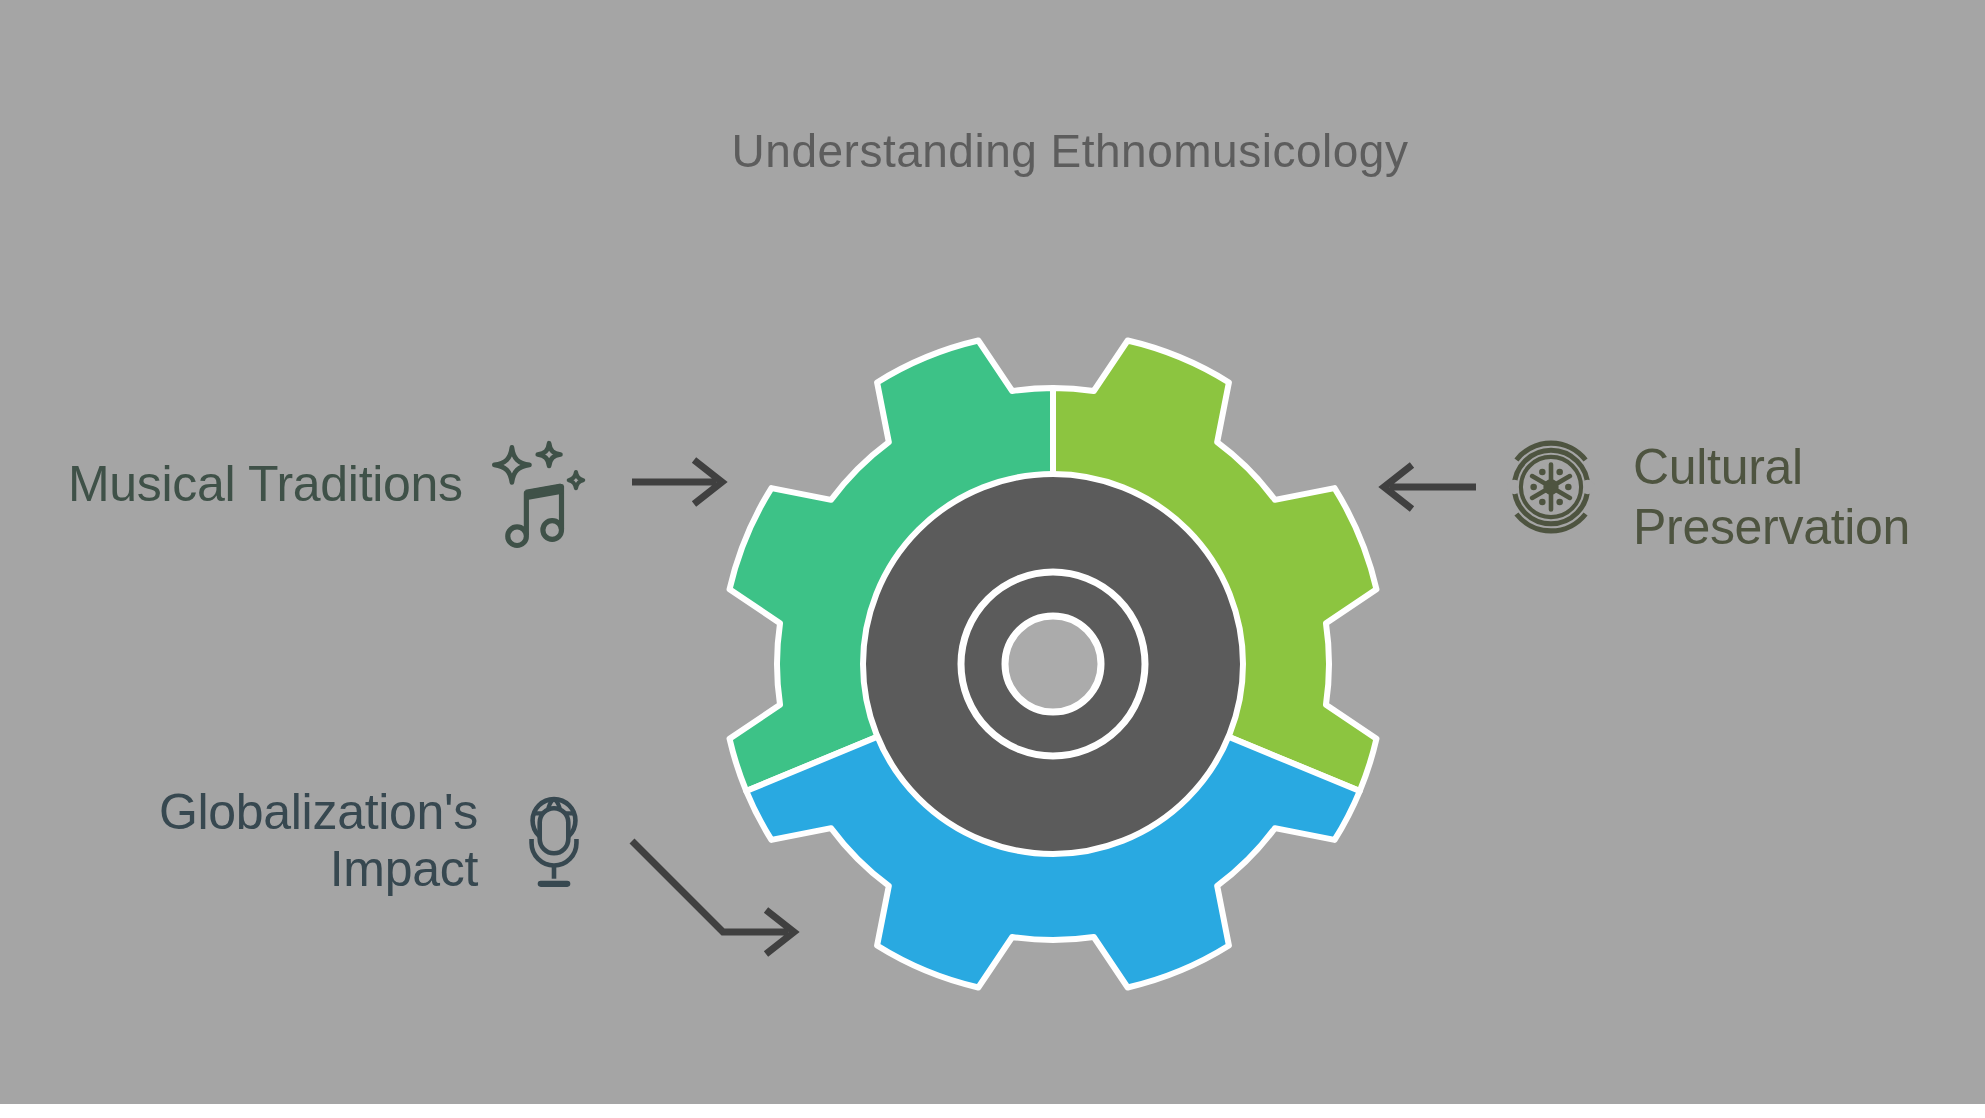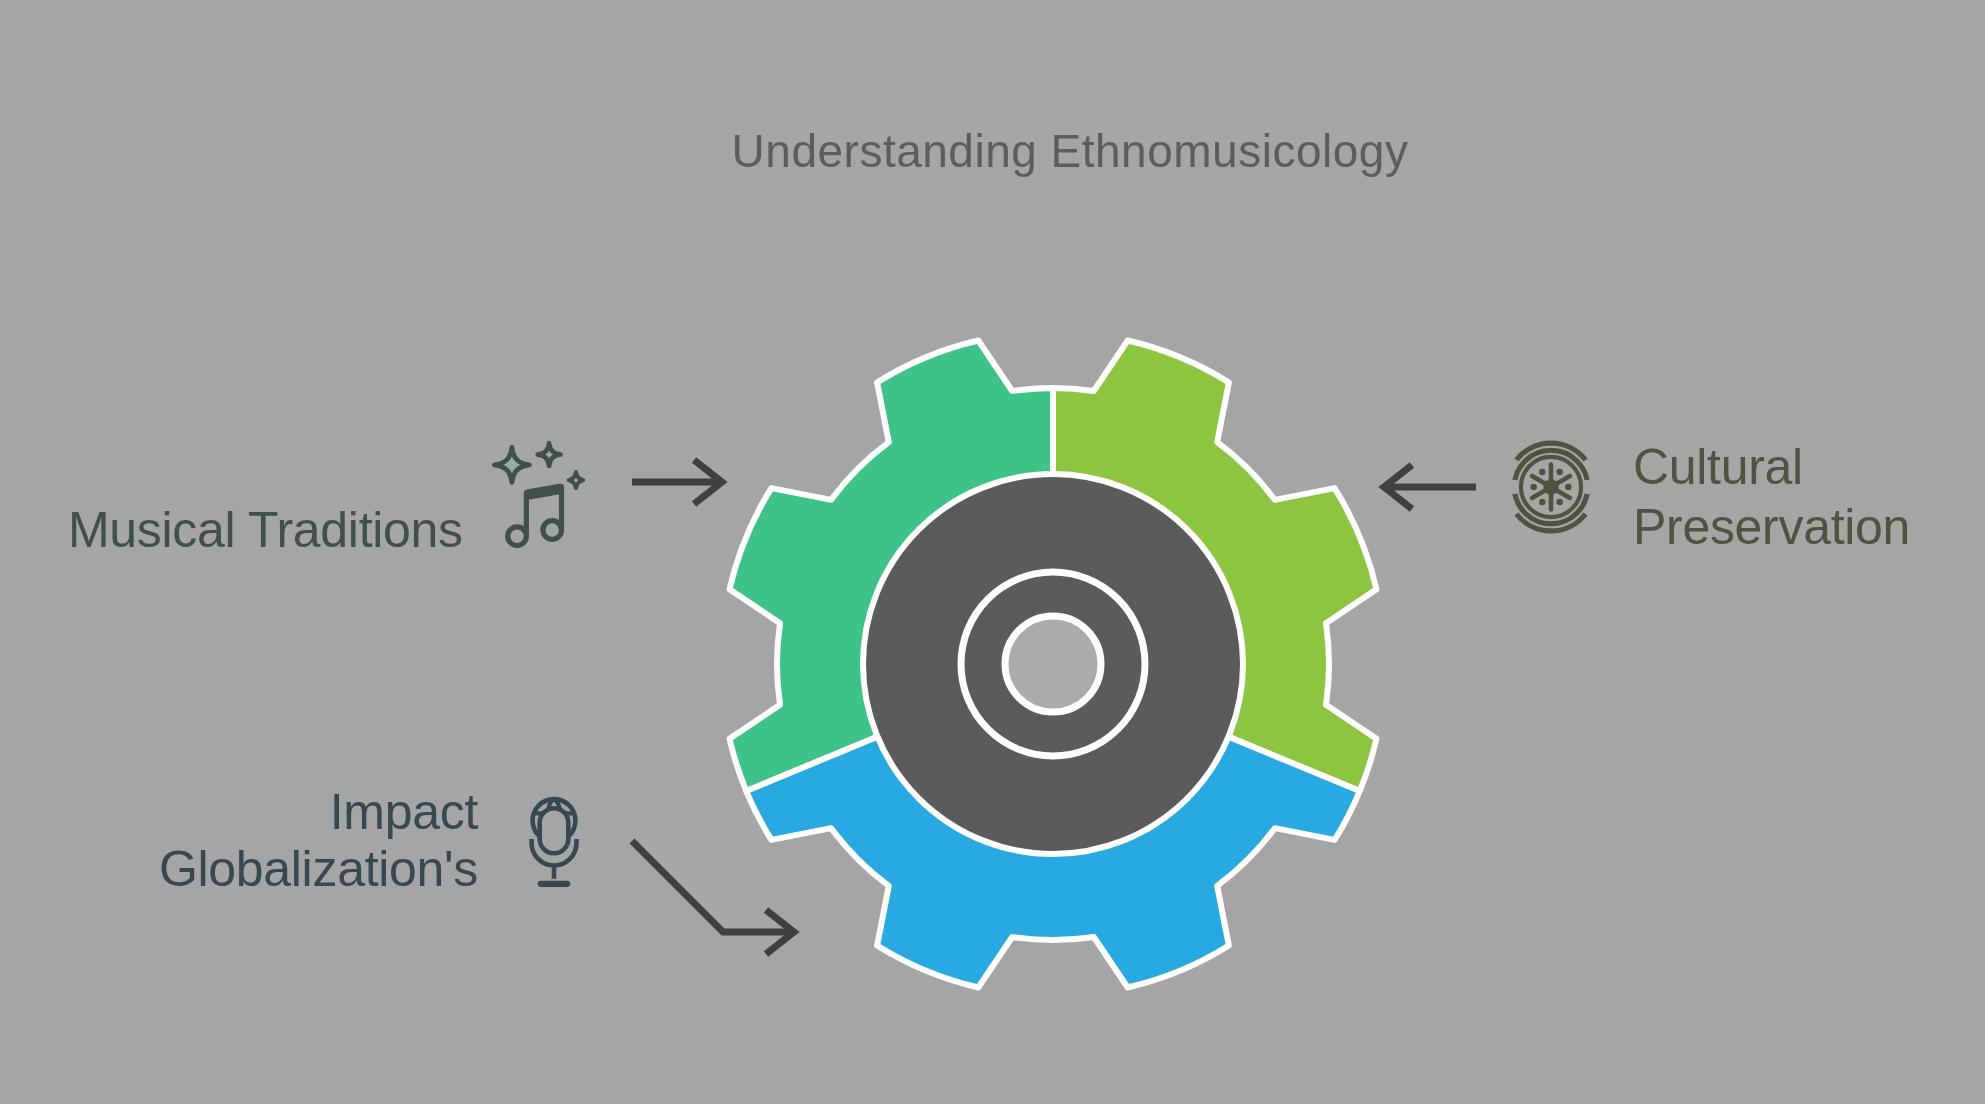--- a/index.html
+++ b/index.html
@@ -7,21 +7,21 @@
     position:relative; width:1985px; height:1114px; overflow:hidden;
     font-family:"Liberation Sans", sans-serif;
     padding-left:12px;
   }
   .title {
     position:absolute; left:670px; top:124px; width:800px;
     text-align:center; font-size:46px; letter-spacing:0.5px; white-space:nowrap;
   }
   .scene { position:absolute; left:0; top:0; width:1985px; height:1118px; }
   .label { position:absolute; font-size:50px; letter-spacing:-0.3px; white-space:nowrap; }
-  .label-musical { left:68px; top:455px; line-height:58px;margin-top:46px; }
+  .label-musical { left:68px; top:455px; line-height:58px; }
   .label-cultural { left:1633px; top:426px; line-height:60px; }
   .label-global { left:118px; top:784px; width:360px; text-align:right; line-height:57px; }
   .label .line { display:block; }
   .icon { position:absolute; }
   .icon-musical { left:484px; top:436px; width:124px; height:126px; }
   .icon-cultural { left:1505px; top:436px; width:92px; height:102px; }
   .icon-global { left:526px; top:793px; width:56px; height:100px; }
   .bottom-strip { position:absolute; left:0; bottom:0; width:100%; height:10px; }
 </style>
 </head>
@@ -75,22 +75,22 @@
     <circle cx="45" cy="50" r="5.5" stroke-width="4"></circle>
     <circle cx="53.5" cy="35.3" r="3.2" stroke="none" fill="#4E5440"></circle>
     <circle cx="62" cy="50" r="3.2" stroke="none" fill="#4E5440"></circle>
     <circle cx="53.5" cy="64.7" r="3.2" stroke="none" fill="#4E5440"></circle>
     <circle cx="36.5" cy="64.7" r="3.2" stroke="none" fill="#4E5440"></circle>
     <circle cx="28" cy="50" r="3.2" stroke="none" fill="#4E5440"></circle>
     <circle cx="36.5" cy="35.3" r="3.2" stroke="none" fill="#4E5440"></circle>
   </svg>
 
   <div class="label label-global" style="color: rgb(55, 72, 80);">
+    <span class="line">Globalization's</span>
     <span class="line">Impact</span>
-    <span class="line">Globalization's</span>
   </div>
 
   <svg class="icon icon-global" viewBox="0 0 54 98" fill="none" stroke="#374850">
     <circle cx="27" cy="27" r="21" stroke-width="4.5"></circle>
     <path d="M7,20 H47" stroke-width="4"></path>
     <path d="M27,6 C17.5,11 17.5,43 27,48 M27,6 C36.5,11 36.5,43 27,48" stroke-width="4"></path>
     <rect x="13" y="15" width="28" height="44" rx="14" stroke-width="4.5" fill="#A5A5A5"></rect>
     <path d="M5,45 V49 A22,22 0 0 0 49,49 V45" stroke-width="4.5"></path>
     <path d="M27,71 V84" stroke-width="4.5"></path>
     <path d="M14,89 H40" stroke-width="6" stroke-linecap="round"></path>

